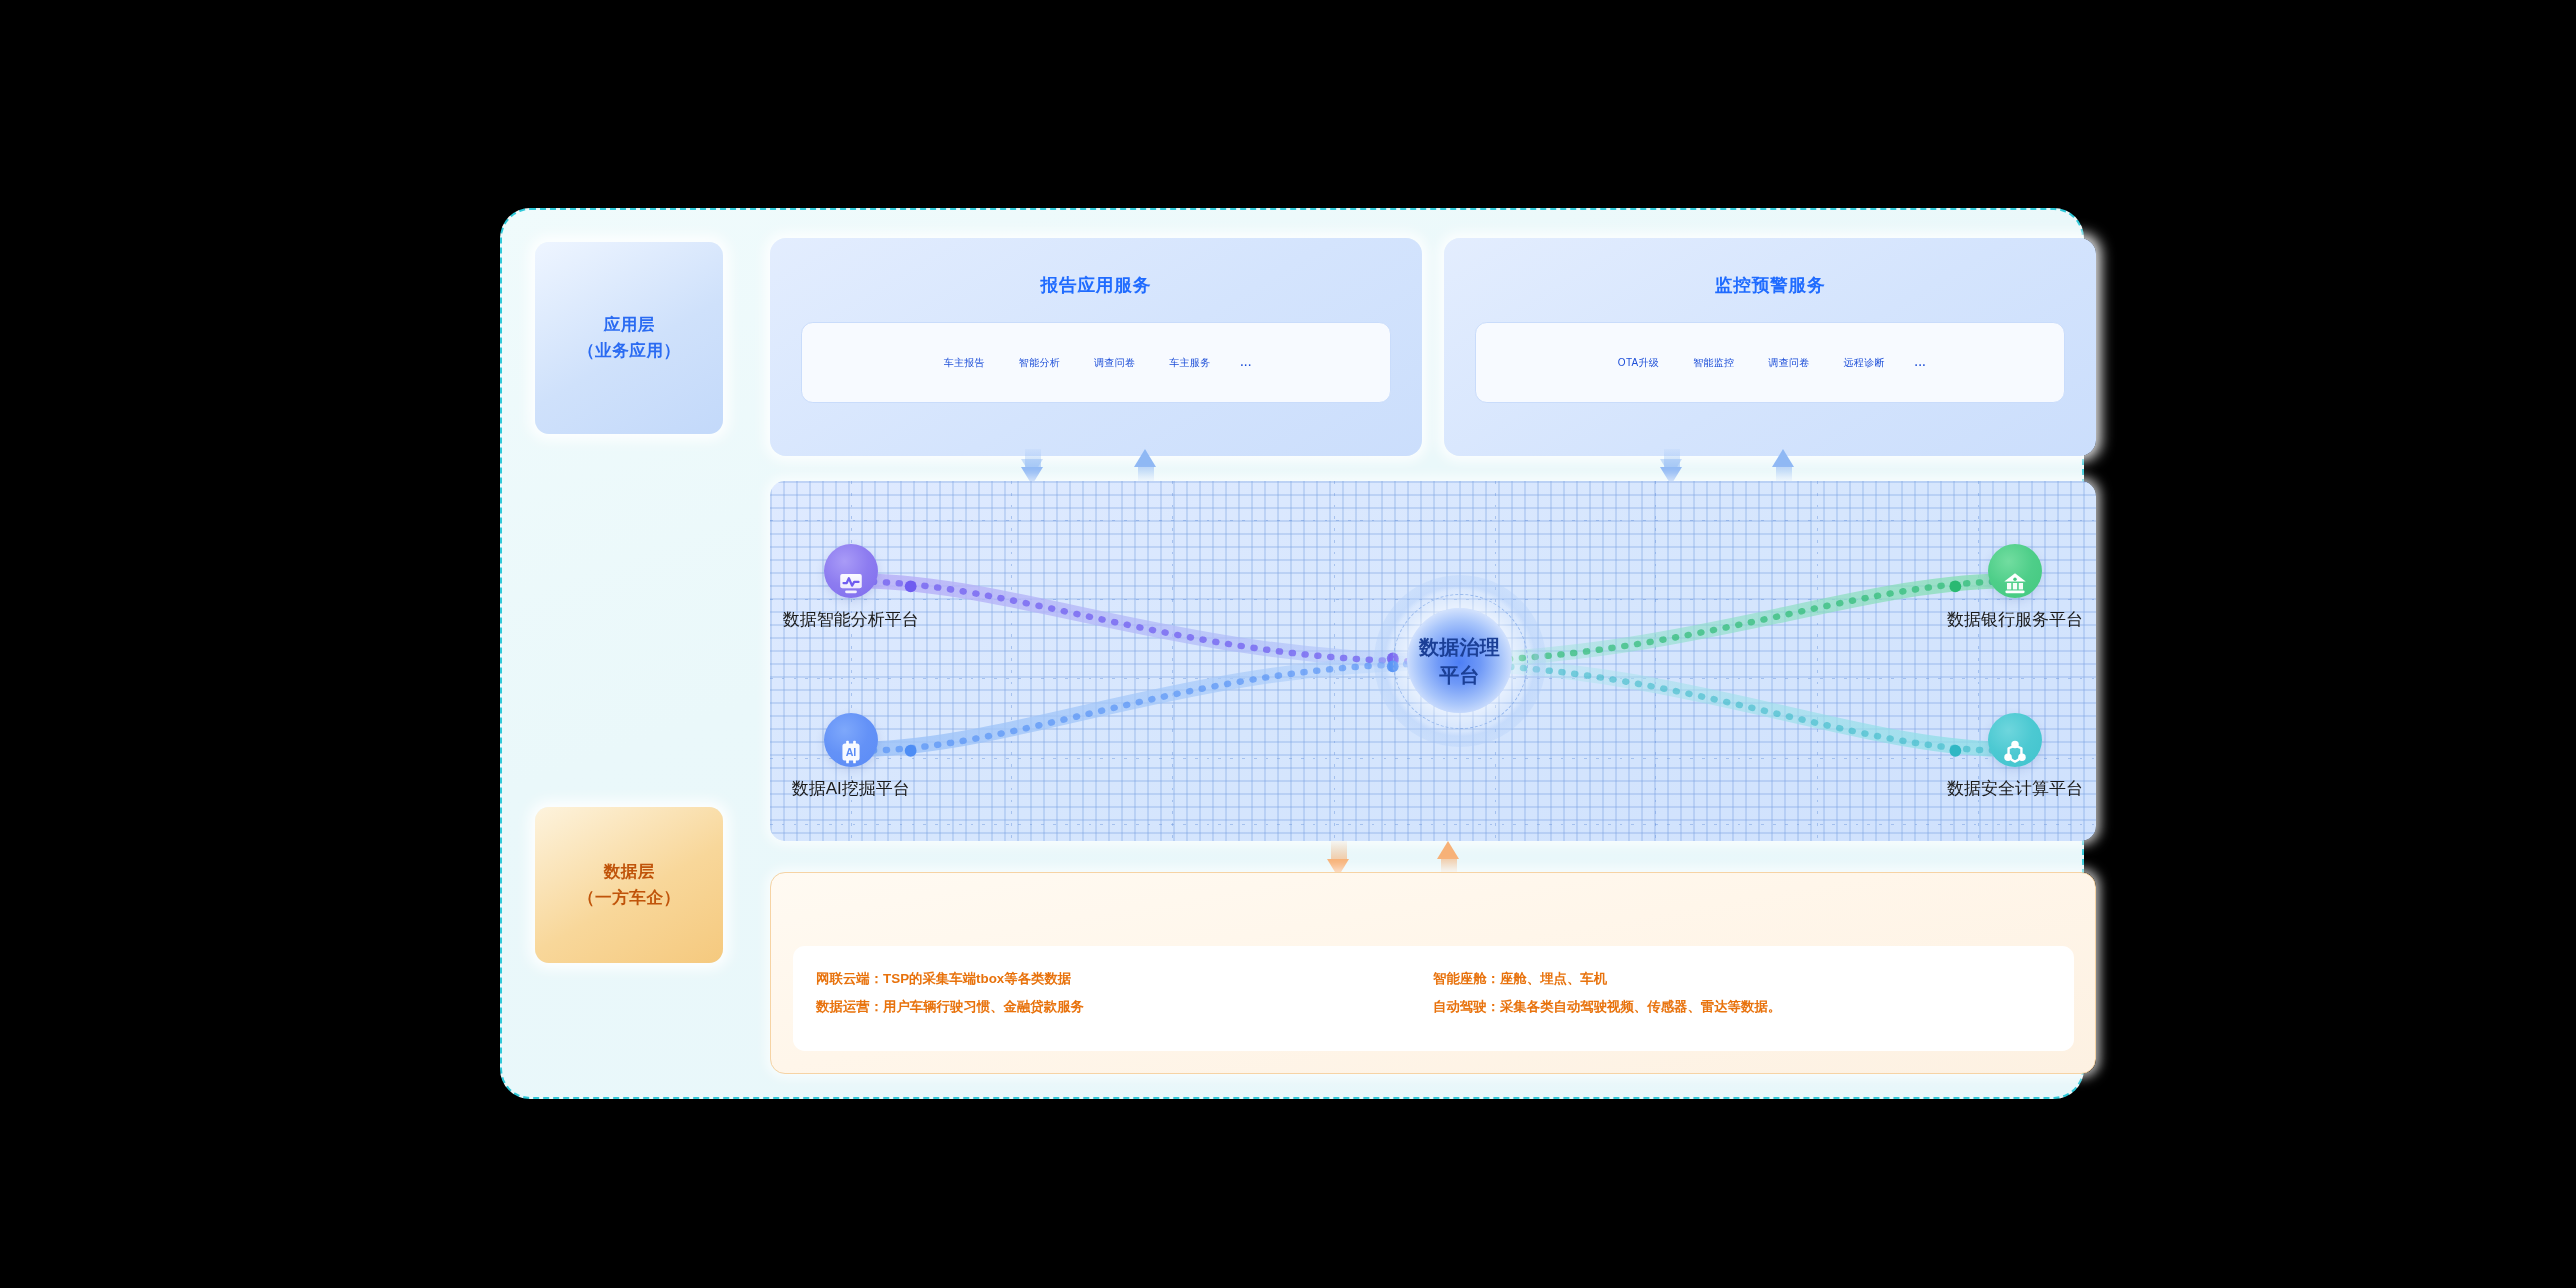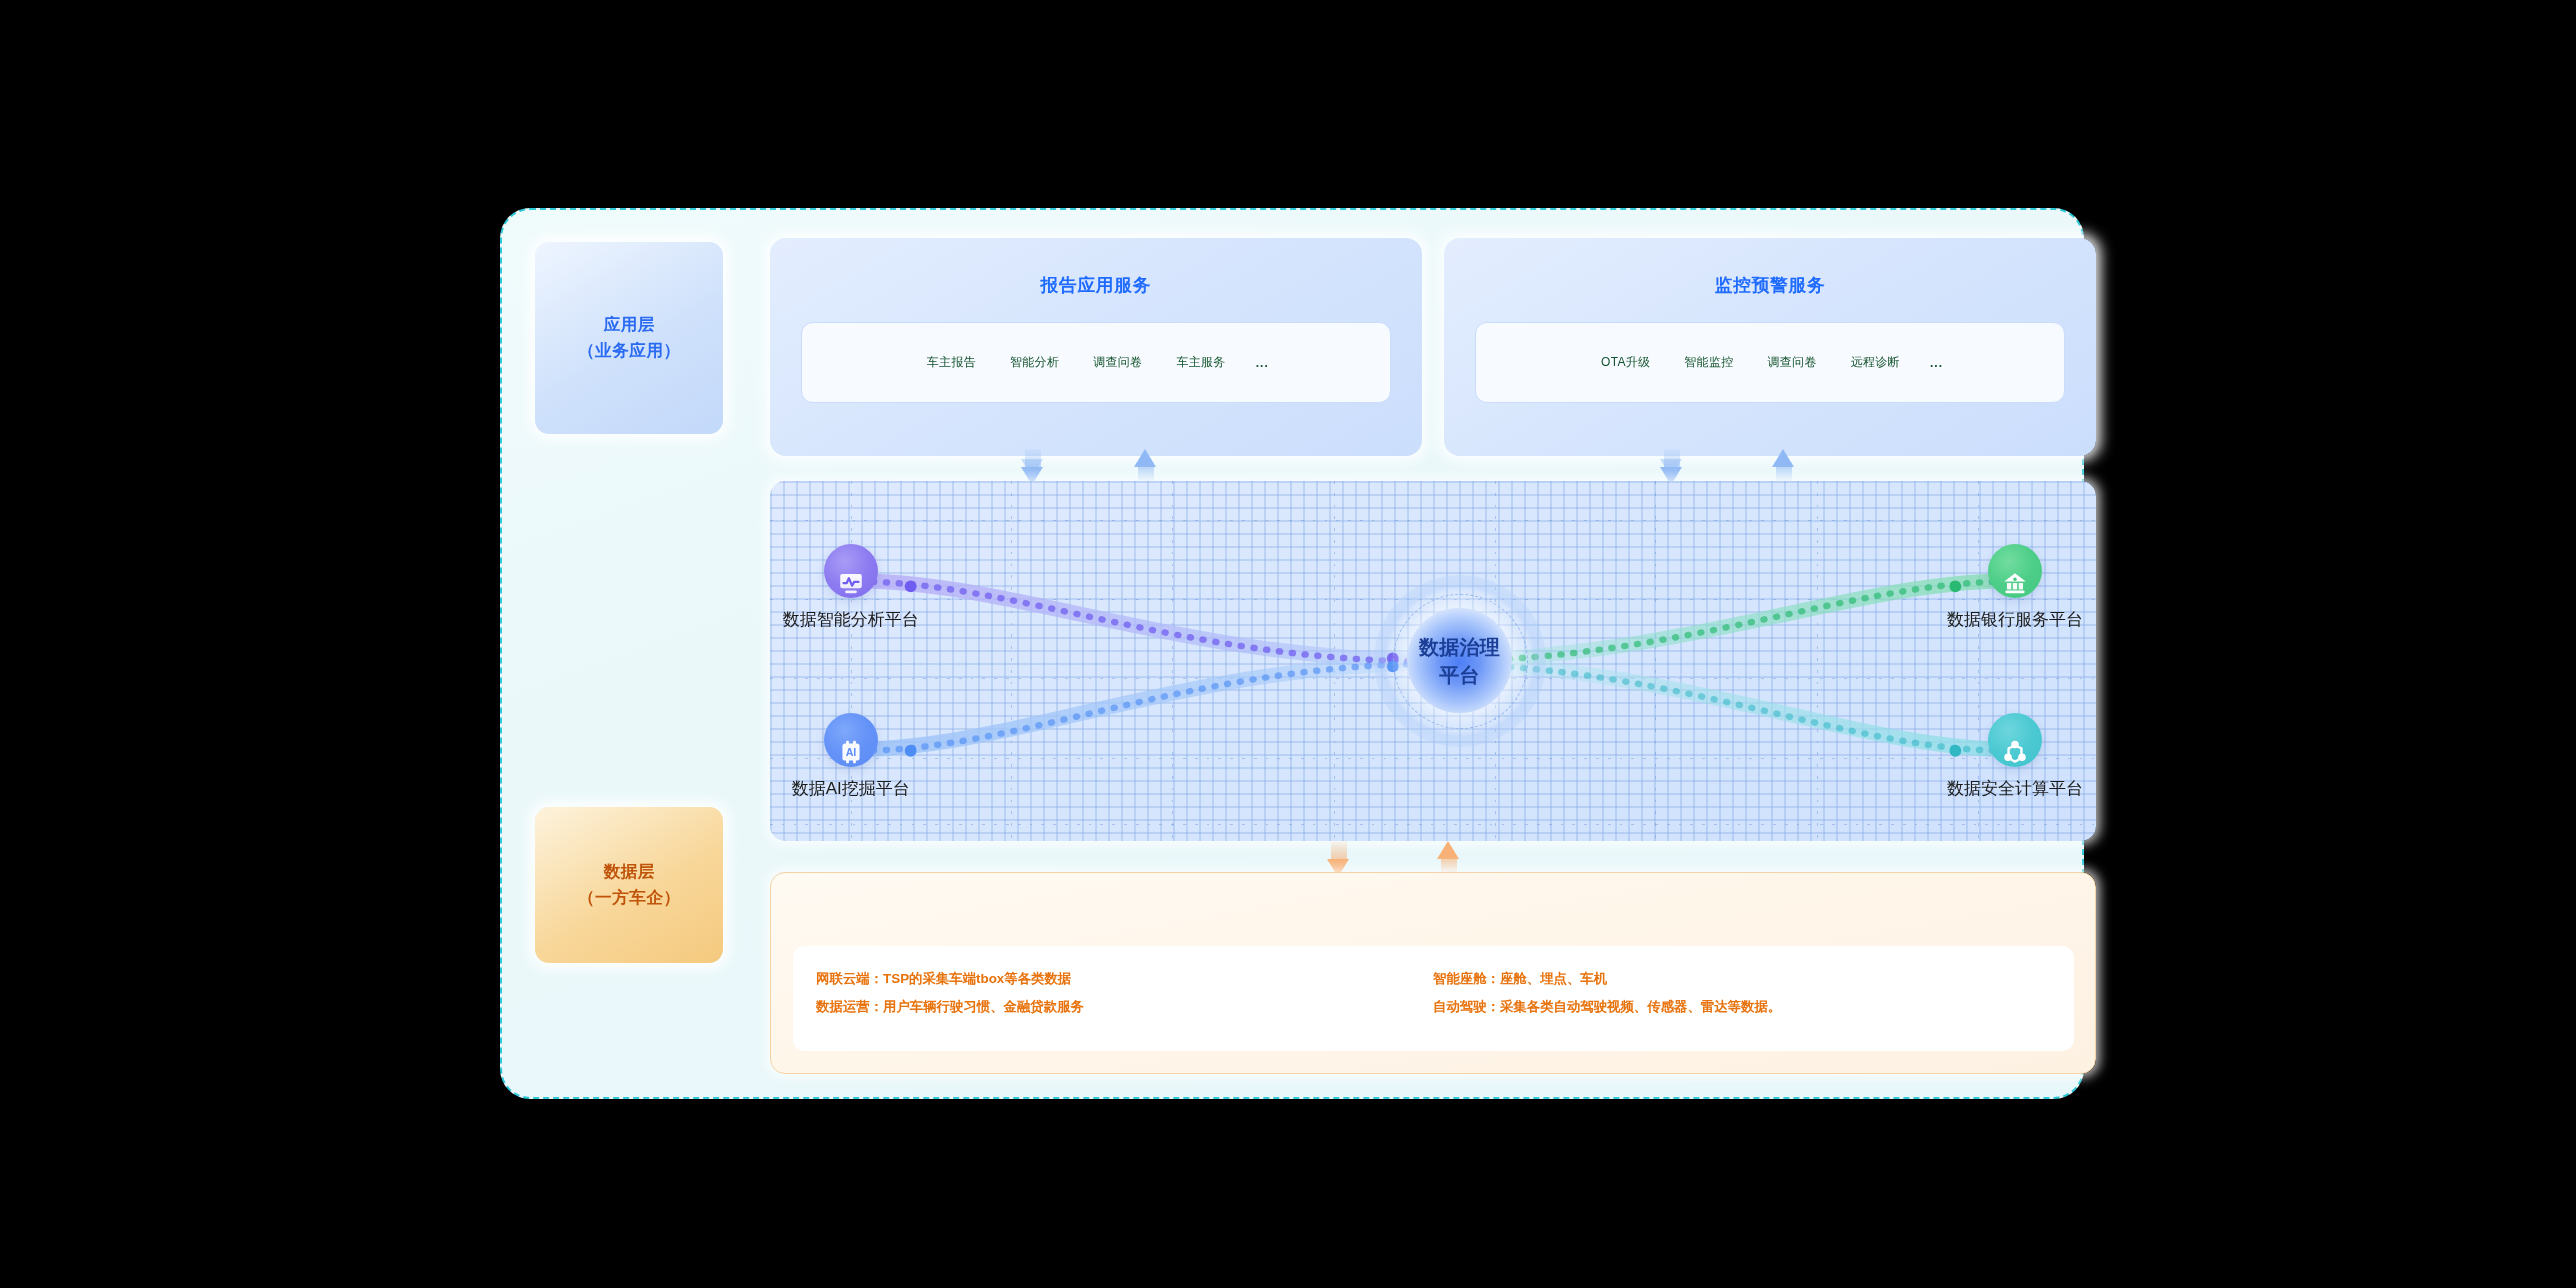--- a/index.html
+++ b/index.html
@@ -92,21 +92,21 @@
     margin-top: 25px;
     width: calc(100% - 64px);
     height: 79px;
     background: #f7faff;
     border: 1.1px solid #c9dcfb;
     border-radius: 11.8px;
     display: flex; align-items: center; justify-content: center;
     gap: 0px;
   }
   .svc-chip {
-    font-size: 12px; color: #14532d; font-weight: 500;
+    font-size: 10px; color: #1d4ed8; font-weight: 500;
     padding: 0 17px; letter-spacing: 0.3px;
     white-space: nowrap;
   }
   .svc-chip.ellipsis { font-weight:700; letter-spacing: 1.1px; padding: 0 13px;}
 
   
   .arrow { position: absolute; width: 0; height: 0; }
   .arrow-down-blue {
     border-left: 11.8px solid transparent;
     border-right: 11.8px solid transparent;

